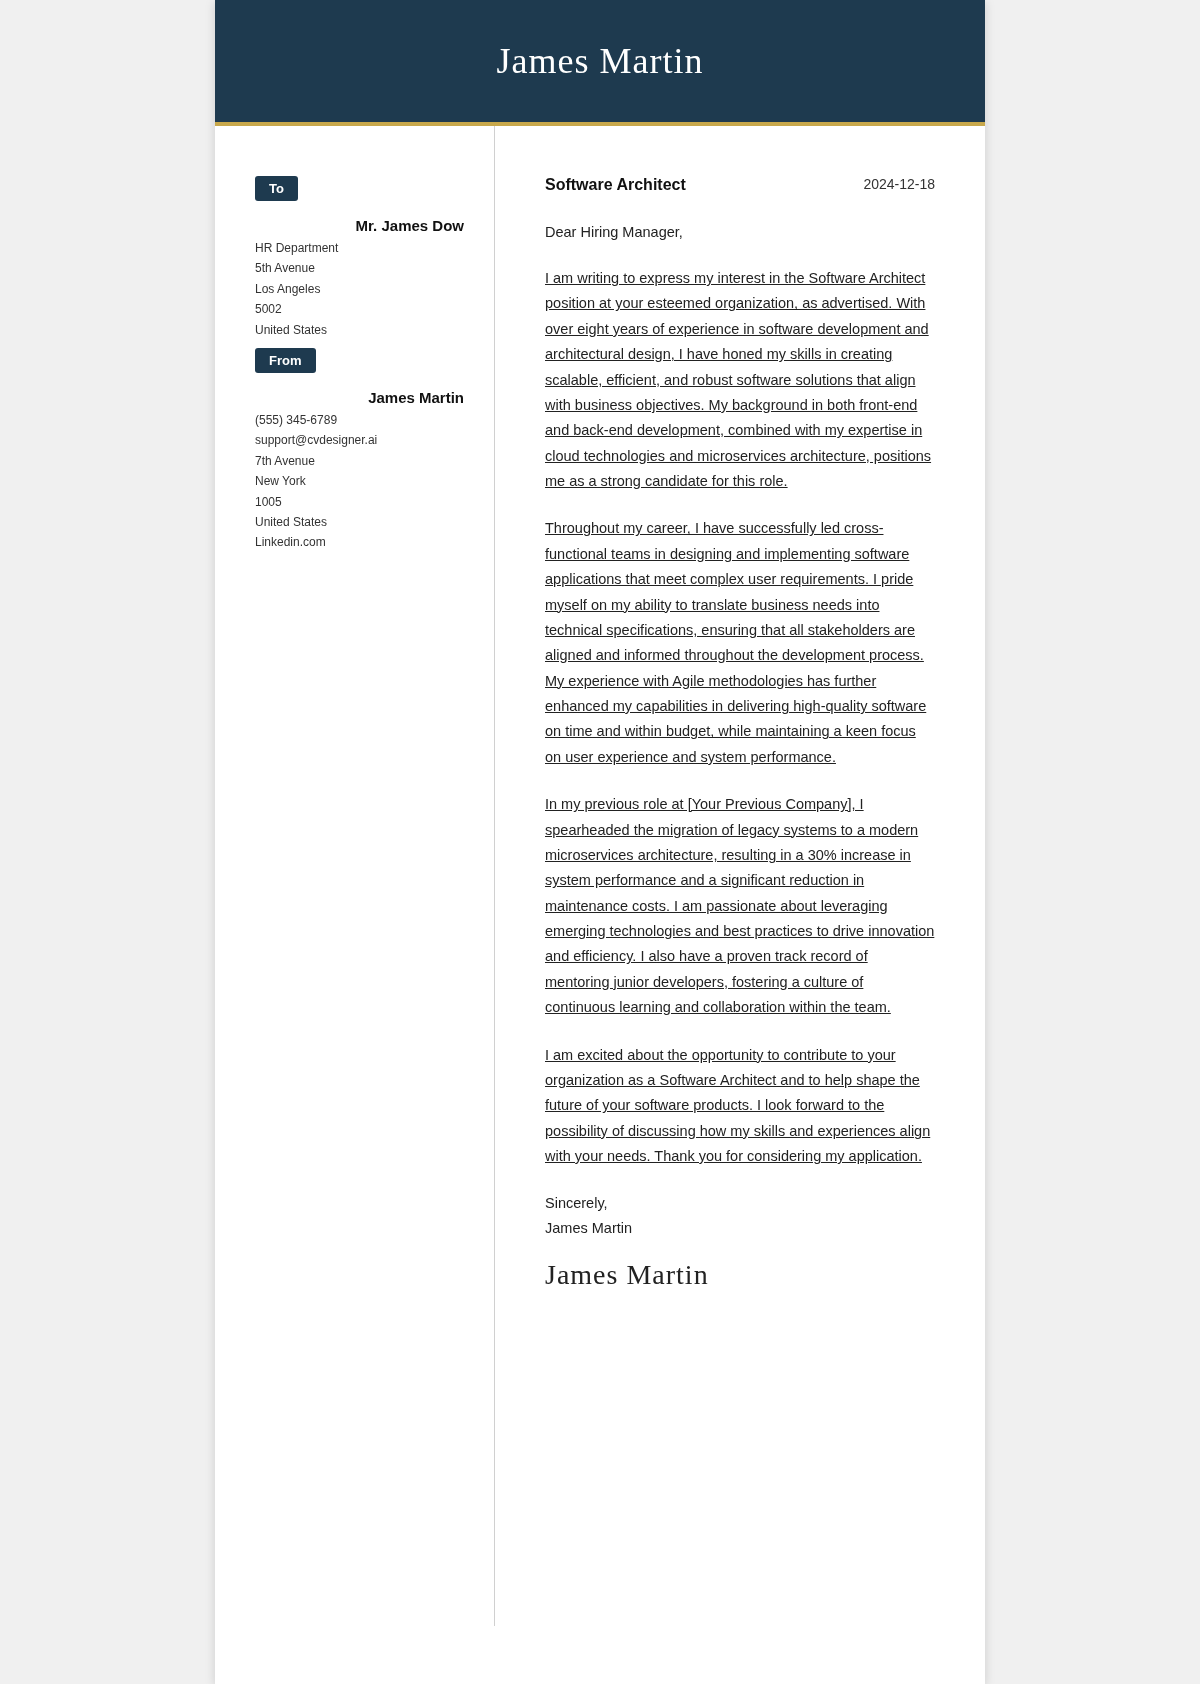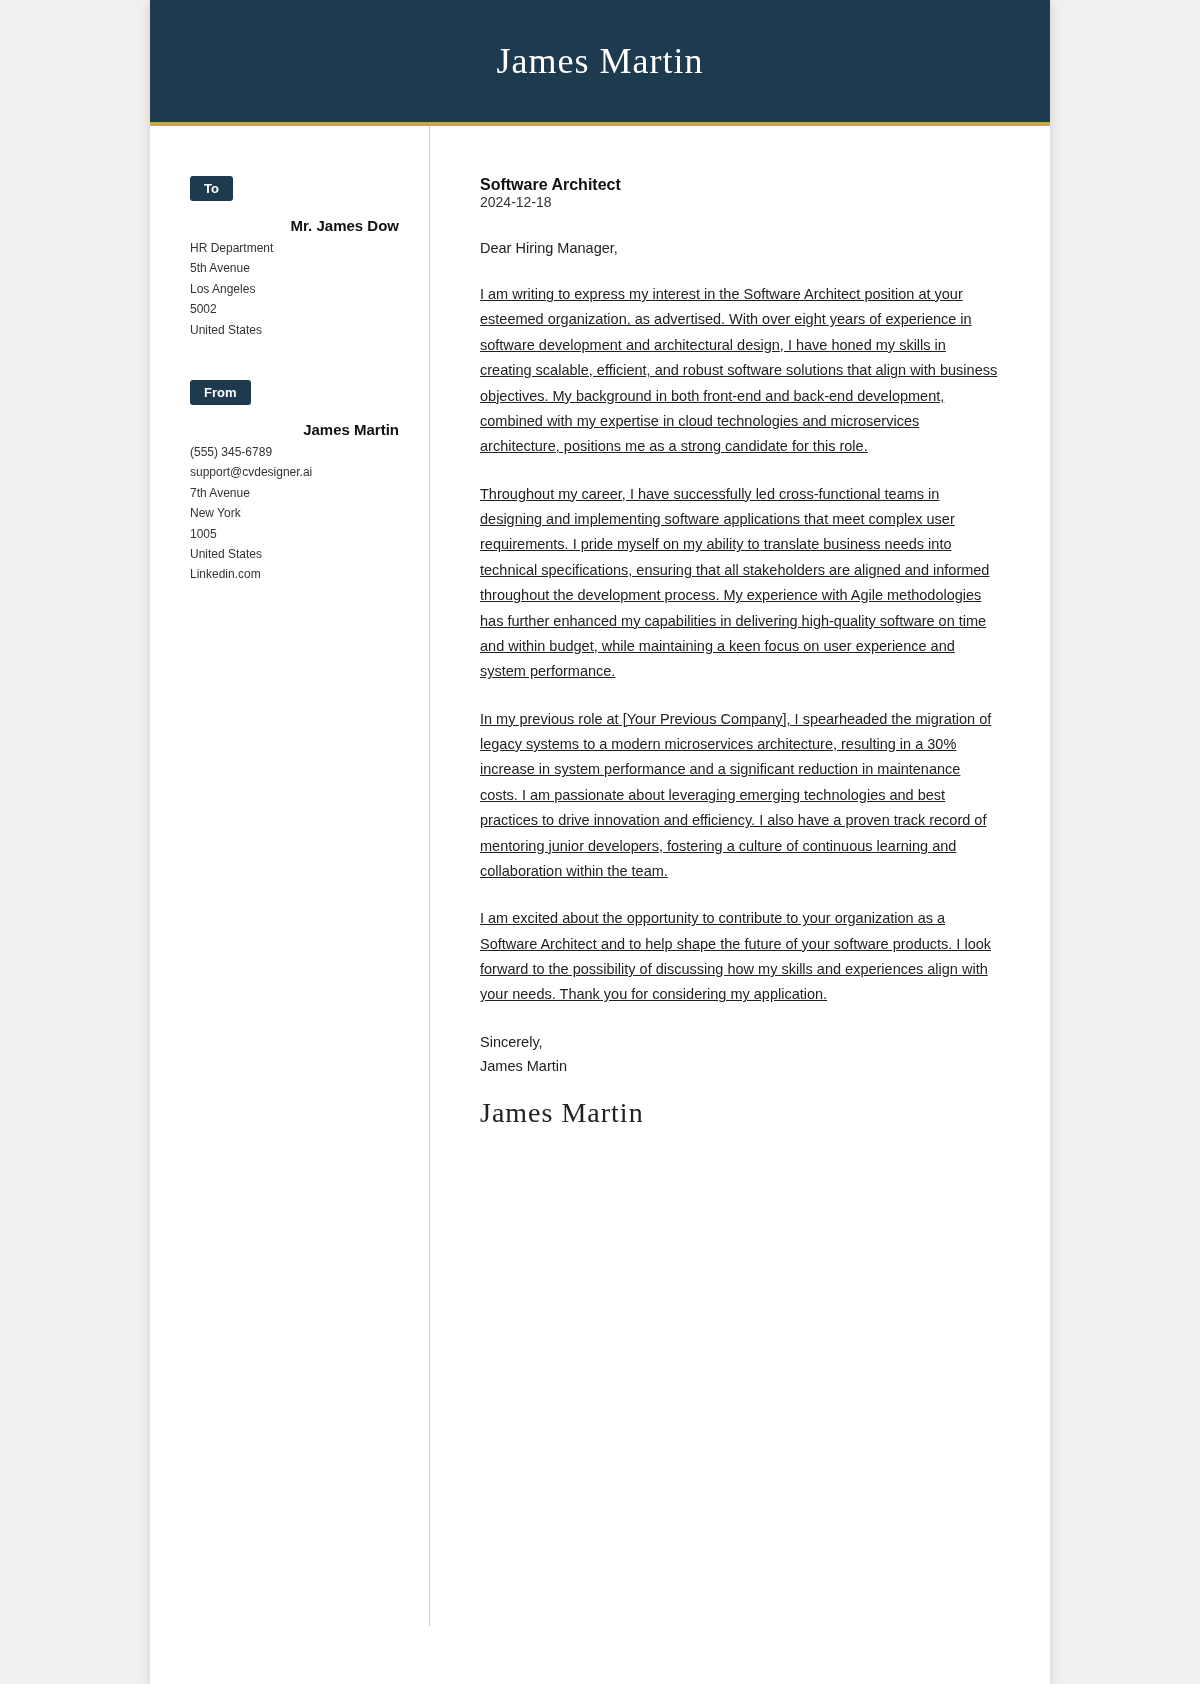--- a/index.html
+++ b/index.html
@@ -10,21 +10,21 @@
 
     body {
       font-family: 'Georgia', serif;
       background: #f0f0f0;
       display: flex;
       justify-content: center;
       padding: 0;
     }
 
     .page {
-      width: 900px;
+      width: 770px;
       min-height: 1684px;
       background: #fff;
       box-shadow: 0 2px 10px rgba(0,0,0,0.15);
     }
 
     .header {
       background: #1e3a4f;
       padding: 40px 0;
       text-align: center;
     }
@@ -61,25 +61,24 @@
       color: #fff;
       font-size: 13px;
       font-weight: 600;
       padding: 5px 14px;
       border-radius: 3px;
       margin-bottom: 16px;
       font-family: Arial, sans-serif;
     }
 
     .to-section {
-      margin-bottom: 40px;
     }
 
     .from-section {
-      margin-top: 0;
+      margin-top: 8px;
     }
 
     .recipient-name {
       font-weight: 700;
       font-size: 15px;
       font-family: Arial, sans-serif;
       margin-bottom: 4px;
       color: #111;
       text-align: right;
     }
@@ -94,21 +93,20 @@
     .main-content {
       flex: 1;
       padding: 50px 50px 50px 50px;
     }
 
     .letter-header-row {
       display: flex;
       justify-content: space-between;
       align-items: flex-start;
       margin-bottom: 30px;
-      flex-direction: column;
     }
 
     .job-title {
       font-size: 16px;
       font-weight: 700;
       color: #111;
       font-family: Arial, sans-serif;
     }
 
     .letter-date {

